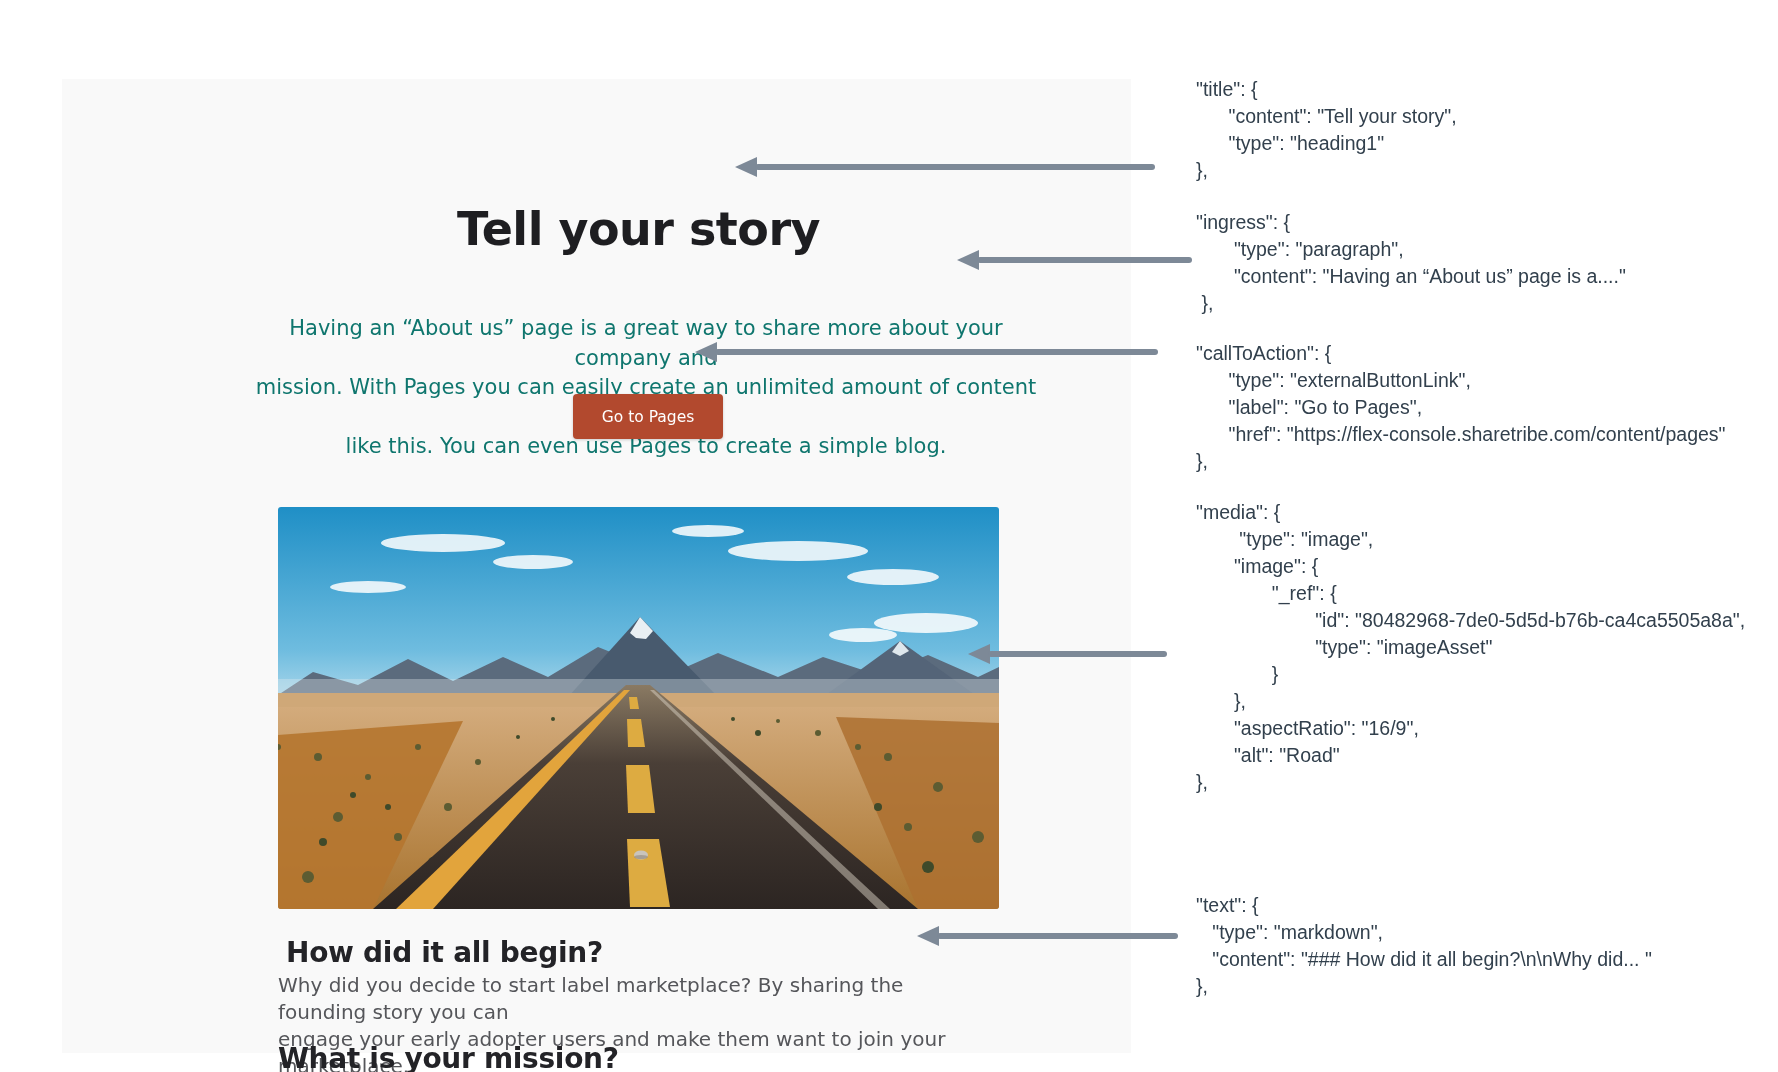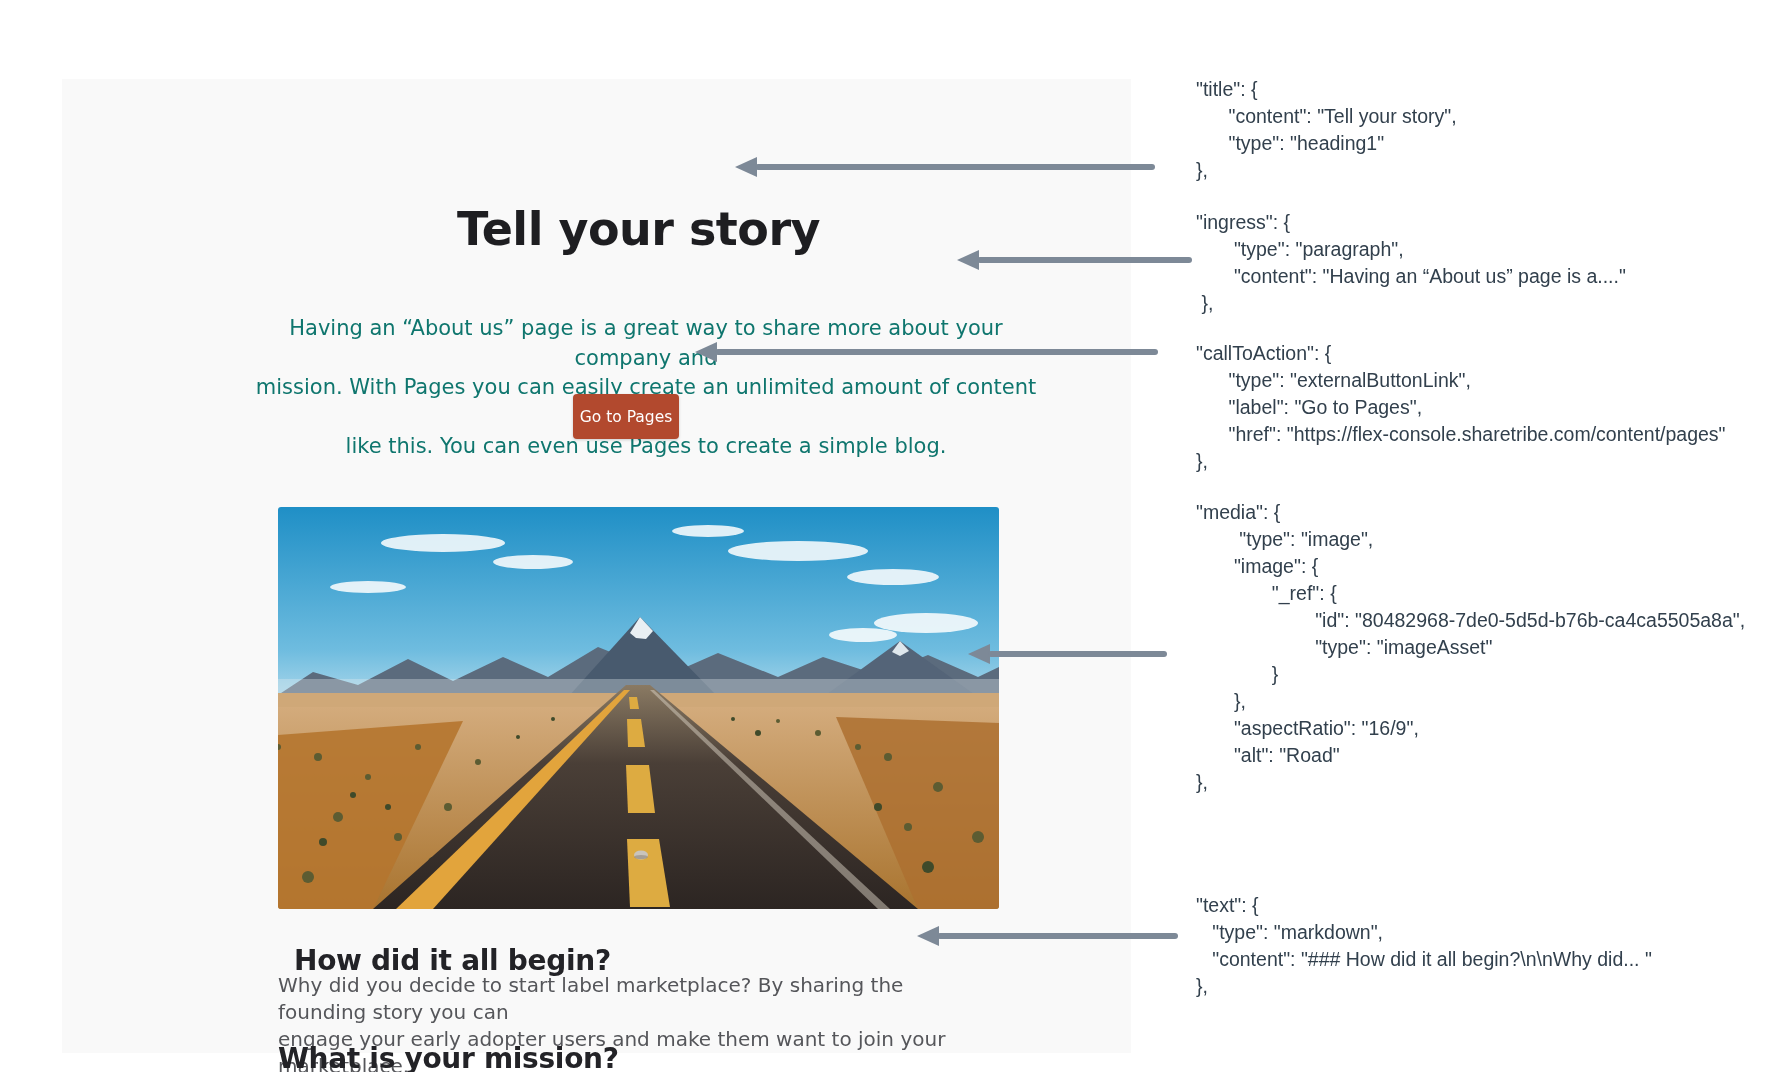--- a/index.html
+++ b/index.html
@@ -9,21 +9,21 @@
 
   
   .preview-panel{left:62px;top:79px;width:1069px;height:974px;background:#f9f9f9;}
 
   .page-title{left:216px;top:124px;width:721px;text-align:center;
     font-size:46px;font-weight:800;letter-spacing:-0.5px;color:#1e1e21;line-height:52px;}
 
   .ingress{left:184px;top:199px;width:800px;text-align:center;color:#0f766e;
     font-size:21px;line-height:29.5px;font-weight:400;margin-top:36px;}
 
-  .cta-button{left:511px;top:315px;width:106px;height:45px;background:#b2492e;
+  .cta-button{left:511px;top:315px;width:150px;height:45px;background:#b2492e;
     border:none;border-radius:4px;color:#ffffff;font-size:15.5px;
     font-family:"DejaVu Sans",sans-serif;font-weight:400;cursor:pointer;
     display:flex;align-items:center;justify-content:center;
     box-shadow:0 1px 3px rgba(0,0,0,0.18);}
 
   .road-image{left:216px;top:428px;width:721px;height:402px;border-radius:3px;
     overflow:hidden;display:block;}
 
   .section-heading{left:216px;color:#232327;font-size:28px;font-weight:800;
     letter-spacing:-0.3px;line-height:34px;}
@@ -161,21 +161,21 @@
         <polygon points="350,306 377,306 371,258 348,258"></polygon>
         <polygon points="350,240 367,240 363,212 349,212"></polygon>
         <polygon points="352,202 361,202 359,190 351,190"></polygon>
       </g>
 
       <ellipse cx="363" cy="348" rx="7" ry="4.5" fill="#c9c4bc"></ellipse>
       <ellipse cx="363" cy="350" rx="7" ry="2" fill="#8d867c" opacity="0.6"></ellipse>
     </svg>
   </div>
 
-  <h2 class="abs section-heading h-begin" style="margin:16px;">How did it all begin?</h2>
+  <h2 class="abs section-heading h-begin" style="margin:8px;">How did it all begin?</h2>
 
   <div class="abs section-para p-begin">
     <div>Why did you decide to start label marketplace? By sharing the founding story you can</div>
     <div>engage your early adopter users and make them want to join your marketplace.</div>
   </div>
 
   <h2 class="abs section-heading h-mission" style="margin:0;">What is your mission?</h2>
 
 </div>
 

